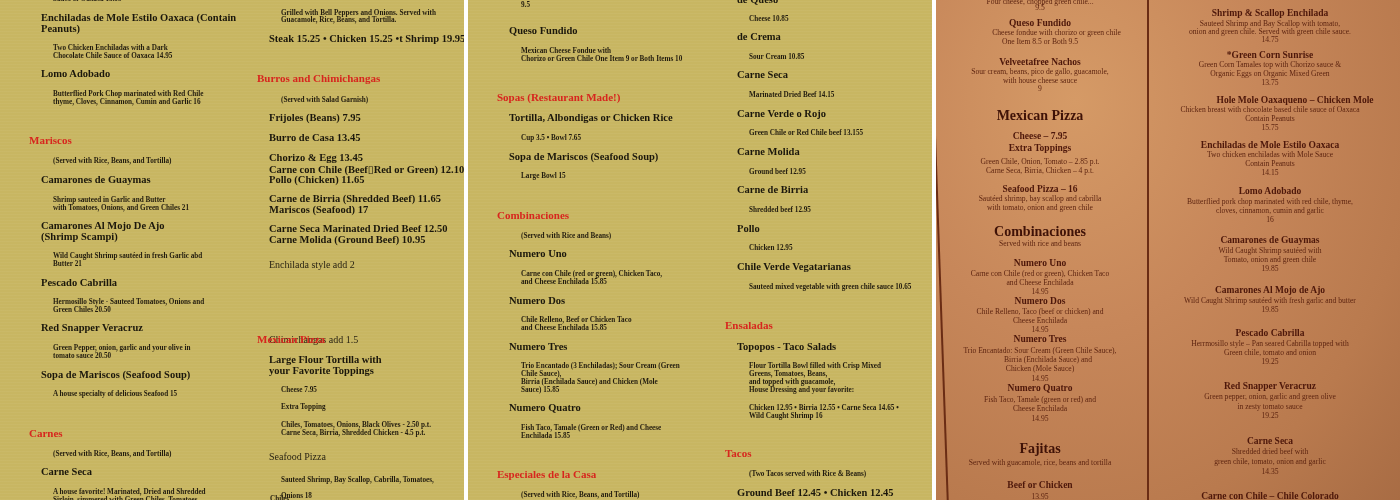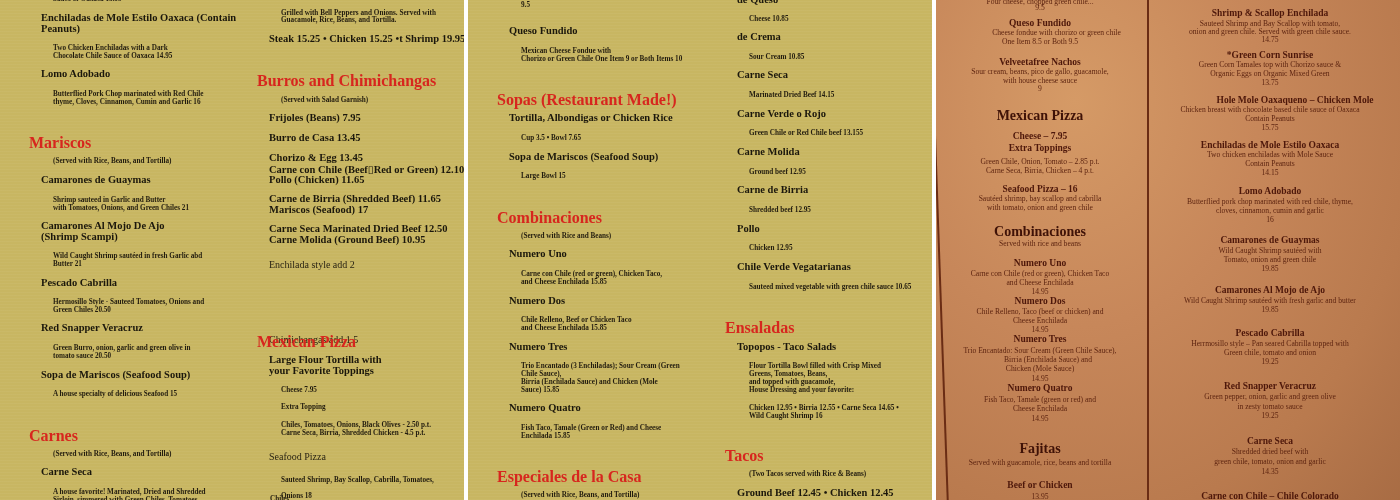--- a/index.html
+++ b/index.html
@@ -5,21 +5,21 @@
   html, body { margin:0; padding:0; }
   body { width:1400px; height:500px; overflow:hidden; background:#ffffff; position:relative; font-family:"Liberation Serif", "DejaVu Serif", serif; }
   .panel { position:absolute; top:0; height:500px; overflow:hidden; }
   .web { background:#c8b662; color:#1e1a10;
          background-image: repeating-linear-gradient(0deg, rgba(255,255,255,0.035) 0px, rgba(255,255,255,0.035) 1px, transparent 1px, transparent 3px); }
   #p1 { left:0; width:464px; }
   #p2 { left:468px; width:464px; }
   #p3 { left:936px; width:464px;
         background: radial-gradient(ellipse at 30% 20%, #d59a66 0%, #c7875a 40%, #b97a4e 75%, #a86c44 100%); color:#5a2210; }
   .abs { position:absolute; white-space:nowrap; }
-  .h2 { color:#d7261e; font-weight:bold; font-size:16px; }
+  .h2 { color:#d7261e; font-weight:bold; font-size:11px; }
   .item { font-weight:bold; font-size:10.5px; color:#1b170c; }
   .desc { font-weight:bold; font-size:7.2px; line-height:9px; color:#221c0f; }
   .plain { font-size:10px; color:#2a2414; }
   .big { font-weight:bold; font-size:10.5px; line-height:12px; color:#1b170c; }
   .pc { position:absolute; text-align:center; white-space:nowrap; transform:translateX(-50%); }
   .ph { font-weight:bold; font-size:9.5px; color:#4d170a; }
   .pd { font-size:7.6px; line-height:9.4px; color:#5d2410; }
   .pH { font-weight:bold; font-size:14px; color:#3f1207; }
   .rule { position:absolute; width:1.5px; background:#6a2c14; top:0; height:500px; }
 </style>
@@ -43,21 +43,21 @@
   <div class="abs desc" style="left:53px;top:196px;">Shrimp sauteed in Garlic and Butter</div>
   <div class="abs desc" style="left:53px;top:204px;">with Tomatoes, Onions, and Green Chiles 21</div>
   <div class="abs item" style="left:41px;top:220px;">Camarones Al Mojo De Ajo</div>
   <div class="abs item" style="left:41px;top:231px;">(Shrimp Scampi)</div>
   <div class="abs desc" style="left:53px;top:252px;">Wild Caught Shrimp sautéed in fresh Garlic abd</div>
   <div class="abs desc" style="left:53px;top:260px;">Butter 21</div>
   <div class="abs item" style="left:41px;top:277px;">Pescado Cabrilla</div>
   <div class="abs desc" style="left:53px;top:298px;">Hermosillo Style - Sauteed Tomatoes, Onions and</div>
   <div class="abs desc" style="left:53px;top:306px;">Green Chiles 20.50</div>
   <div class="abs item" style="left:41px;top:322px;">Red Snapper Veracruz</div>
-  <div class="abs desc" style="left:53px;top:344px;">Green Burro, onion, garlic and green olive in</div>
+  <div class="abs desc" style="left:53px;top:344px;">Green Pepper, onion, garlic and your olive in</div>
   <div class="abs desc" style="left:53px;top:352px;">tomato sauce 20.50</div>
   <div class="abs item" style="left:41px;top:369px;">Sopa de Mariscos (Seafood Soup)</div>
   <div class="abs desc" style="left:53px;top:390px;">A house specialty of delicious Seafood 15</div>
 
   <div class="abs h2" style="left:29px;top:427px;">Carnes</div>
   <div class="abs desc" style="left:53px;top:450px;">(Served with Rice, Beans, and Tortilla)</div>
   <div class="abs item" style="left:41px;top:466px;">Carne Seca</div>
   <div class="abs desc" style="left:53px;top:488px;">A house favorite! Marinated, Dried and Shredded</div>
   <div class="abs desc" style="left:53px;top:496px;">Sirloin, simmered with Green Chiles, Tomatoes</div>
 

